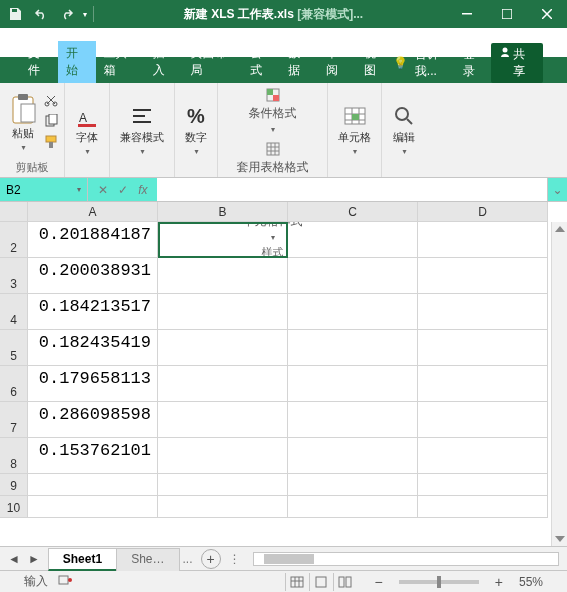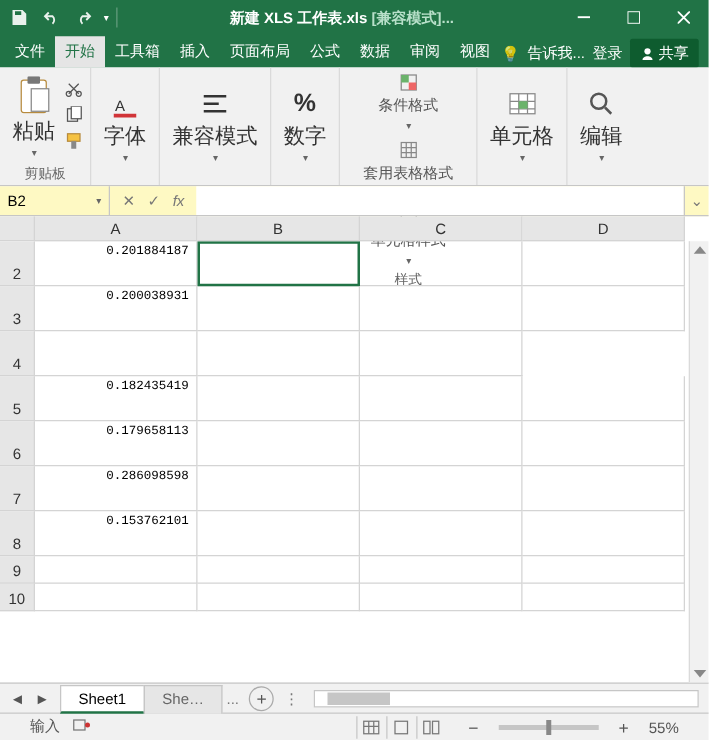--- a/index.html
+++ b/index.html
@@ -16,64 +16,64 @@
   
   .titlebar { background: var(--excel-green); height:28px; display:flex; align-items:center; color:#fff; }
   .qat { display:flex; align-items:center; padding:0 4px; gap:4px;}
   .qat-item { width:22px; height:22px; display:flex; align-items:center; justify-content:center; opacity:.9;}
   .qat-sep { width:1px; height:16px; background:rgba(255,255,255,.3); margin:0 2px;}
   .title-text { flex:1; text-align:center; font-size:12px; white-space:nowrap; overflow:hidden;font-weight:bold;}
   .title-dim { color:#b8dfc9; }
   .win-controls { display:flex; }
   .win-btn { width:40px; height:28px; display:flex; align-items:center; justify-content:center; color:#fff;}
   
-  .tabs { background: var(--excel-green); height:26px; display:flex; align-items:flex-end; padding:0 4px;}
+  .tabs { background: var(--excel-green); height:26px; display:flex; align-items:flex-end; padding:0 20px;margin-top:29px;}
   .tab { padding:4px 8px; color:#fff; font-size:12px; cursor:default;}
-  .tab.active { background:#e5e5e5; color:#217346; }
+  .tab.active { background:#7dd3fc; color:#217346; }
   .tabs-right { margin-left:auto; display:flex; align-items:center; gap:6px; color:#fff; padding-right:4px;}
   .bulb { opacity:.8; font-size:12px;}
-  .share-btn { background:var(--excel-dark-green); padding:3px 8px; border-radius:2px; display:flex; align-items:center; gap:3px; font-size:12px;}
+  .share-btn { background:var(--excel-dark-green); padding:3px 8px; border-radius:2px; display:flex; gap:3px; font-size:12px;}
   
   .ribbon { background:var(--ribbon-bg); border-bottom:1px solid var(--border-gray); display:flex; height:95px;}
   .rgroup { display:flex; flex-direction:column; align-items:center; padding:4px 6px 2px 6px; border-right:1px solid #dadada; justify-content:space-between;}
   .rgroup-body { display:flex; align-items:center; gap:4px; flex:1;}
   .rgroup-label { font-size:11px; color:#666; padding-top:2px;}
   .big-btn { display:flex; flex-direction:column; align-items:center; gap:2px; padding:2px 4px;}
-  .big-btn .lbl { font-size:17px; color:#333;}
+  .big-btn .lbl { font-size:11px; color:#333;}
   .mini-col { display:flex; flex-direction:column; gap:4px; }
   .mini { display:flex; align-items:center; gap:3px; font-size:11px; color:#555; padding:1px 2px;flex-direction:column;}
   .mini svg { flex-shrink:0;}
   .caret { font-size:8px; color:#666; margin-left:1px;}
   
-  .fbar { display:flex; align-items:center; height:24px; border-bottom:1px solid var(--border-gray); background:#fef9c3;}
+  .fbar { display:flex; align-items:center; height:24px; border-bottom:1px solid var(--border-gray); background:#5eead4;}
   .namebox { width:88px; border-right:1px solid var(--border-gray); height:100%; display:flex; align-items:center; padding:0 6px; justify-content:space-between;}
   .fx-btns { display:flex; align-items:center; gap:10px; padding:0 10px; color:#777;}
   .fx-input { flex:1; height:100%; border:none; outline:none; padding:0 4px;}
   .fbar-expand { width:20px; display:flex; align-items:center; justify-content:center; color:#777; border-left:1px solid var(--border-gray); height:100%;}
   
   .grid-wrap { flex:1; display:flex; flex-direction:column; overflow:hidden; position:relative;}
   .corner { width:28px; height:20px; background:var(--header-bg); border-right:1px solid var(--grid-border); border-bottom:1px solid var(--grid-border);}
   .col-headers { display:flex; height:20px;}
   .ch { flex:0 0 130px; background:var(--header-bg); border-right:1px solid var(--grid-border); border-bottom:1px solid var(--grid-border); text-align:center; line-height:20px; color:#333; font-size:12px;}
   .rows { flex:1; overflow:hidden;}
   .row { display:flex; height:36px;}
   .row.short { height:22px;}
   .rh { flex:0 0 28px; background:var(--header-bg); border-right:1px solid var(--grid-border); border-bottom:1px solid var(--grid-border); display:flex; align-items:flex-end; justify-content:center; color:#333; font-size:12px; padding-bottom:2px;}
-  .cell { flex:0 0 130px; border-right:1px solid var(--grid-border); border-bottom:1px solid var(--grid-border); display:flex; align-items:flex-start; justify-content:flex-end; padding:3px 6px 0 4px; font-family:"SimSun","Courier New",monospace; font-size:10px; color:#000;}
+  .cell { flex:0 0 130px; border-right:1px solid var(--grid-border); border-bottom:1px solid var(--grid-border); display:flex; align-items:flex-start; justify-content:flex-end; padding:3px 6px 0 4px; font-family:"SimSun","Courier New",monospace; font-size:17px; color:#000;}
   .cell.sel { outline:2px solid #217346; outline-offset:-2px;}
   .vscroll { position:absolute; right:0; top:20px; bottom:0; width:16px; background:#f1f1f1; border-left:1px solid #dadada;}
   .vscroll::before, .vscroll::after { content:""; position:absolute; left:3px; width:0; height:0; border-left:5px solid transparent; border-right:5px solid transparent;}
   .vscroll::before { top:4px; border-bottom:6px solid #888;}
   .vscroll::after { bottom:4px; border-top:6px solid #888;}
   
   .sheettabs { height:24px; display:flex; align-items:center; border-top:1px solid var(--border-gray); background:#f1f1f1;}
   .st-nav { display:flex; gap:8px; padding:0 8px; color:#555;}
   .stab { padding:3px 14px; border:1px solid #c6c6c6; border-bottom:none; background:#fff; font-size:12px; margin-right:-1px; position:relative; top:1px;}
   .stab.inactive { background:#e6e6e6; color:#666;}
-  .stab.active { border-bottom:2px solid #217346; background:#fff; font-weight:400;}
+  .stab.active { border-bottom:2px solid #217346; background:#fff; font-weight:700;}
   .addsheet { width:20px; height:20px; border:1px solid #aaa; border-radius:50%; display:flex; align-items:center; justify-content:center; margin-left:8px; color:#555; font-size:14px; line-height:1;}
   .hscroll { flex:1; margin:0 8px 0 12px; height:14px; background:#fff; border:1px solid #c6c6c6; position:relative;}
   .hscroll-thumb { position:absolute; left:10px; top:1px; bottom:1px; width:50px; background:#c6c6c6;}
   
   .status { height:22px; background:#f1f1f1; border-top:1px solid var(--border-gray); display:flex; align-items:center; padding:0 24px; gap:10px; color:#555; font-size:11px;}
   .status .spacer { flex:1;}
   .views { display:flex; gap:0;}
   .view-btn { width:24px; height:18px; display:flex; align-items:center; justify-content:center; border-left:1px solid #c6c6c6;}
   .zoom-slider { width:80px; height:4px; background:#c6c6c6; position:relative; margin:0 6px;}
   .zoom-slider::after { content:""; position:absolute; left:38px; top:-4px; width:4px; height:12px; background:#888;}
@@ -314,20 +314,21 @@
       </div>
       <div class="row">
         <div class="rh">3</div>
         <div class="cell">0.200038931</div>
         <div class="cell"></div>
         <div class="cell"></div>
         <div class="cell"></div>
       </div>
       <div class="row">
         <div class="rh">4</div>
+        <div class="cell">0.184213517</div>
         <div class="cell"></div>
         <div class="cell"></div>
         <div class="cell"></div>
       </div>
       <div class="row">
         <div class="rh">5</div>
         <div class="cell">0.182435419</div>
         <div class="cell"></div>
         <div class="cell"></div>
         <div class="cell"></div>

